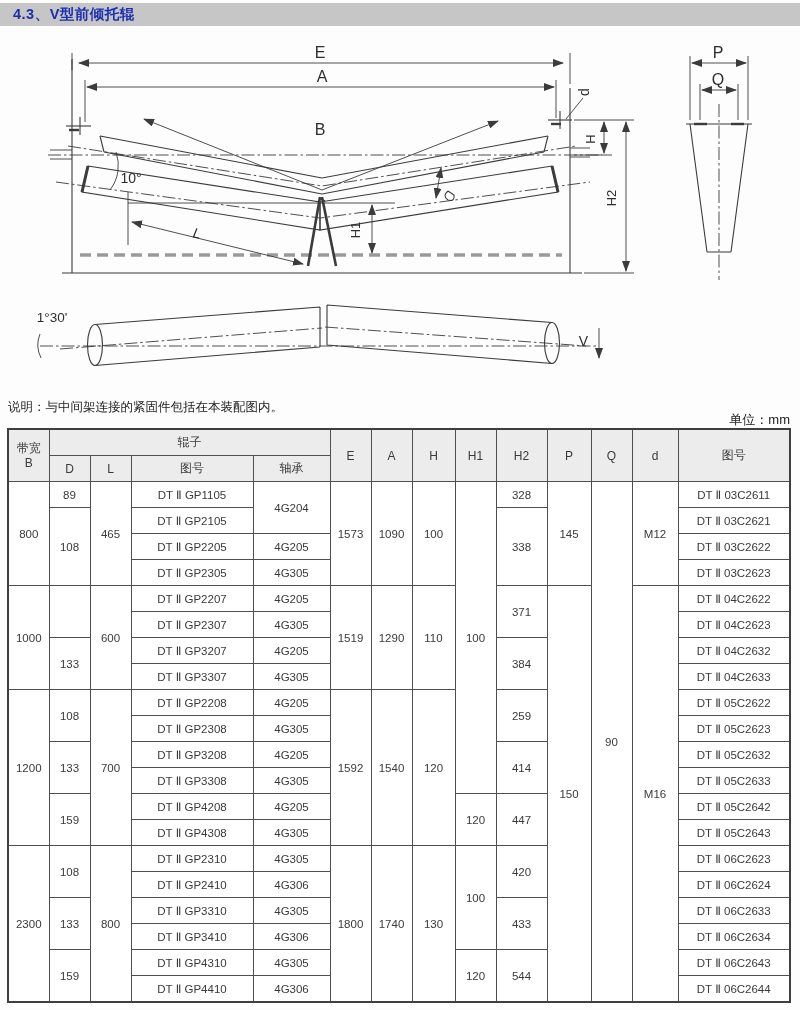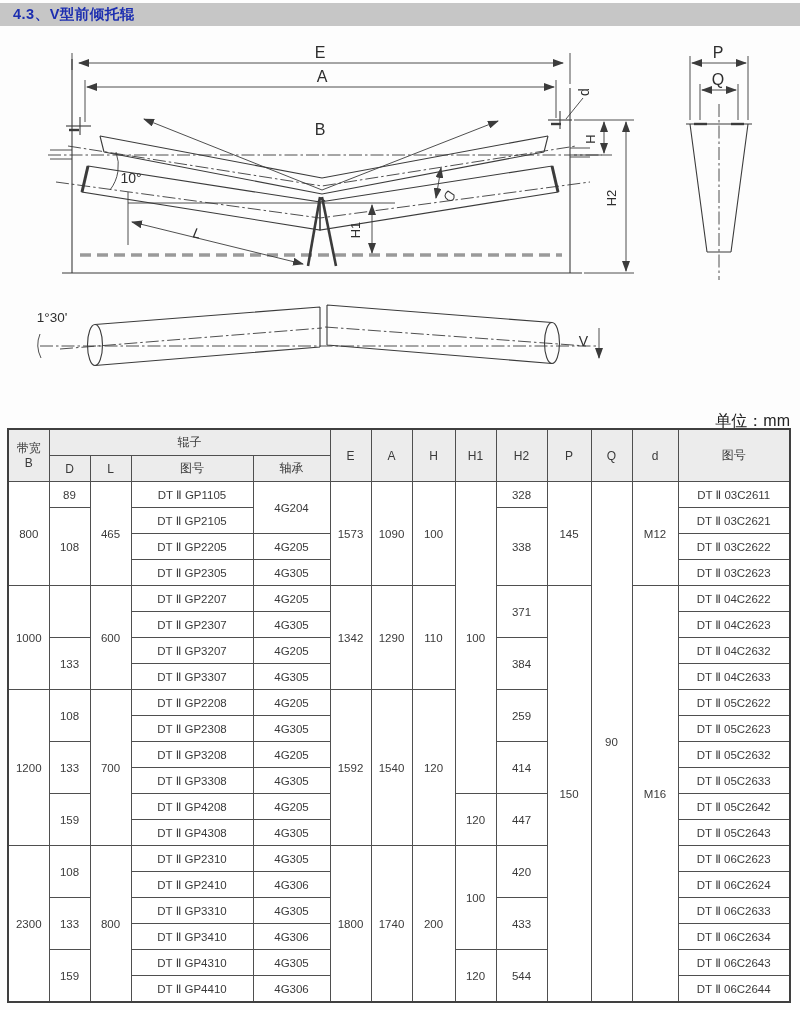--- a/index.html
+++ b/index.html
@@ -4,21 +4,21 @@
 <style>
   html,body{margin:0;padding:0;background:#fff;}
   .page{position:relative;width:800px;height:1010px;background:#fdfdfd;overflow:hidden;
         font-family:"Liberation Sans",sans-serif;color:#333;}
   .title-bar{position:absolute;top:3px;left:0;width:800px;height:23px;background:#c6c6c6;}
   .title-bar span{display:block;line-height:23px;padding-left:13px;font-size:14.5px;font-weight:bold;
         color:#1c2eb0;letter-spacing:.5px;}
   svg.drawing{position:absolute;top:40px;left:0;}
   svg text{font-family:"Liberation Sans",sans-serif;fill:#2e2e2e;}
   .note{position:absolute;top:399px;left:8px;font-size:12.5px;color:#222;}
-  .unit{position:absolute;top:411px;right:10px;font-size:16px;color:#222;}
+  .unit{position:absolute;top:411px;right:10px;font-size:13px;color:#222;}
   table.spec{position:absolute;top:428px;left:7px;border-collapse:collapse;table-layout:fixed;
         width:784px;font-size:11.5px;color:#3a3a3a;}
   table.spec td{border:1px solid #4f4f4f;text-align:center;vertical-align:middle;
         padding:0;height:25px;background:#fff;overflow:hidden;white-space:nowrap;}
   table.spec td.hd{background:#ececec;font-size:12px;}
   table.spec td.pre{white-space:pre-line;line-height:1.25;}
   table.spec{border:2px solid #3f3f3f;}
 </style>
 </head>
 <body>
@@ -144,20 +144,21 @@
       </g>
       <path d="M40,294 Q35,306 41,318" stroke-width="0.9"></path>
       <line x1="599" y1="288" x2="599" y2="318" stroke-width="0.9" marker-end="url(#ar)"></line>
       <g stroke="none" fill="#2e2e2e">
         <text x="52" y="282" font-size="13.5" text-anchor="middle">1°30'</text>
         <text x="588" y="306" font-size="14" text-anchor="end">V</text>
       </g>
     </g>
   </svg>
 
+  <div class="note">说明：与中间架连接的紧固件包括在本装配图内。</div>
   <div class="unit">单位：mm</div>
 
   <table class="spec">
       <colgroup>
         <col style="width: 41px;">
         <col style="width: 41px;">
         <col style="width: 41px;">
         <col style="width: 122px;">
         <col style="width: 77px;">
         <col style="width: 41px;">
@@ -224,21 +225,21 @@
           <td>DT Ⅱ GP2305</td>
           <td>4G305</td>
           <td>DT Ⅱ 03C2623</td>
         </tr>
         <tr>
           <td rowspan="4">1000</td>
           <td rowspan="2"></td>
           <td rowspan="4">600</td>
           <td>DT Ⅱ GP2207</td>
           <td>4G205</td>
-          <td rowspan="4">1342</td>
+          <td rowspan="4">1519</td>
           <td rowspan="4">1290</td>
           <td rowspan="4">110</td>
           <td rowspan="2">371</td>
           <td rowspan="16">150</td>
           <td rowspan="16">M16</td>
           <td>DT Ⅱ 04C2622</td>
         </tr>
         <tr>
           <td>DT Ⅱ GP2307</td>
           <td>4G305</td>
@@ -299,21 +300,21 @@
           <td>DT Ⅱ 05C2643</td>
         </tr>
         <tr>
           <td rowspan="6">2300</td>
           <td rowspan="2">108</td>
           <td rowspan="6">800</td>
           <td>DT Ⅱ GP2310</td>
           <td>4G305</td>
           <td rowspan="6">1800</td>
           <td rowspan="6">1740</td>
-          <td rowspan="6">200</td>
+          <td rowspan="6">130</td>
           <td rowspan="4">100</td>
           <td rowspan="2">420</td>
           <td>DT Ⅱ 06C2623</td>
         </tr>
         <tr>
           <td>DT Ⅱ GP2410</td>
           <td>4G306</td>
           <td>DT Ⅱ 06C2624</td>
         </tr>
         <tr>

